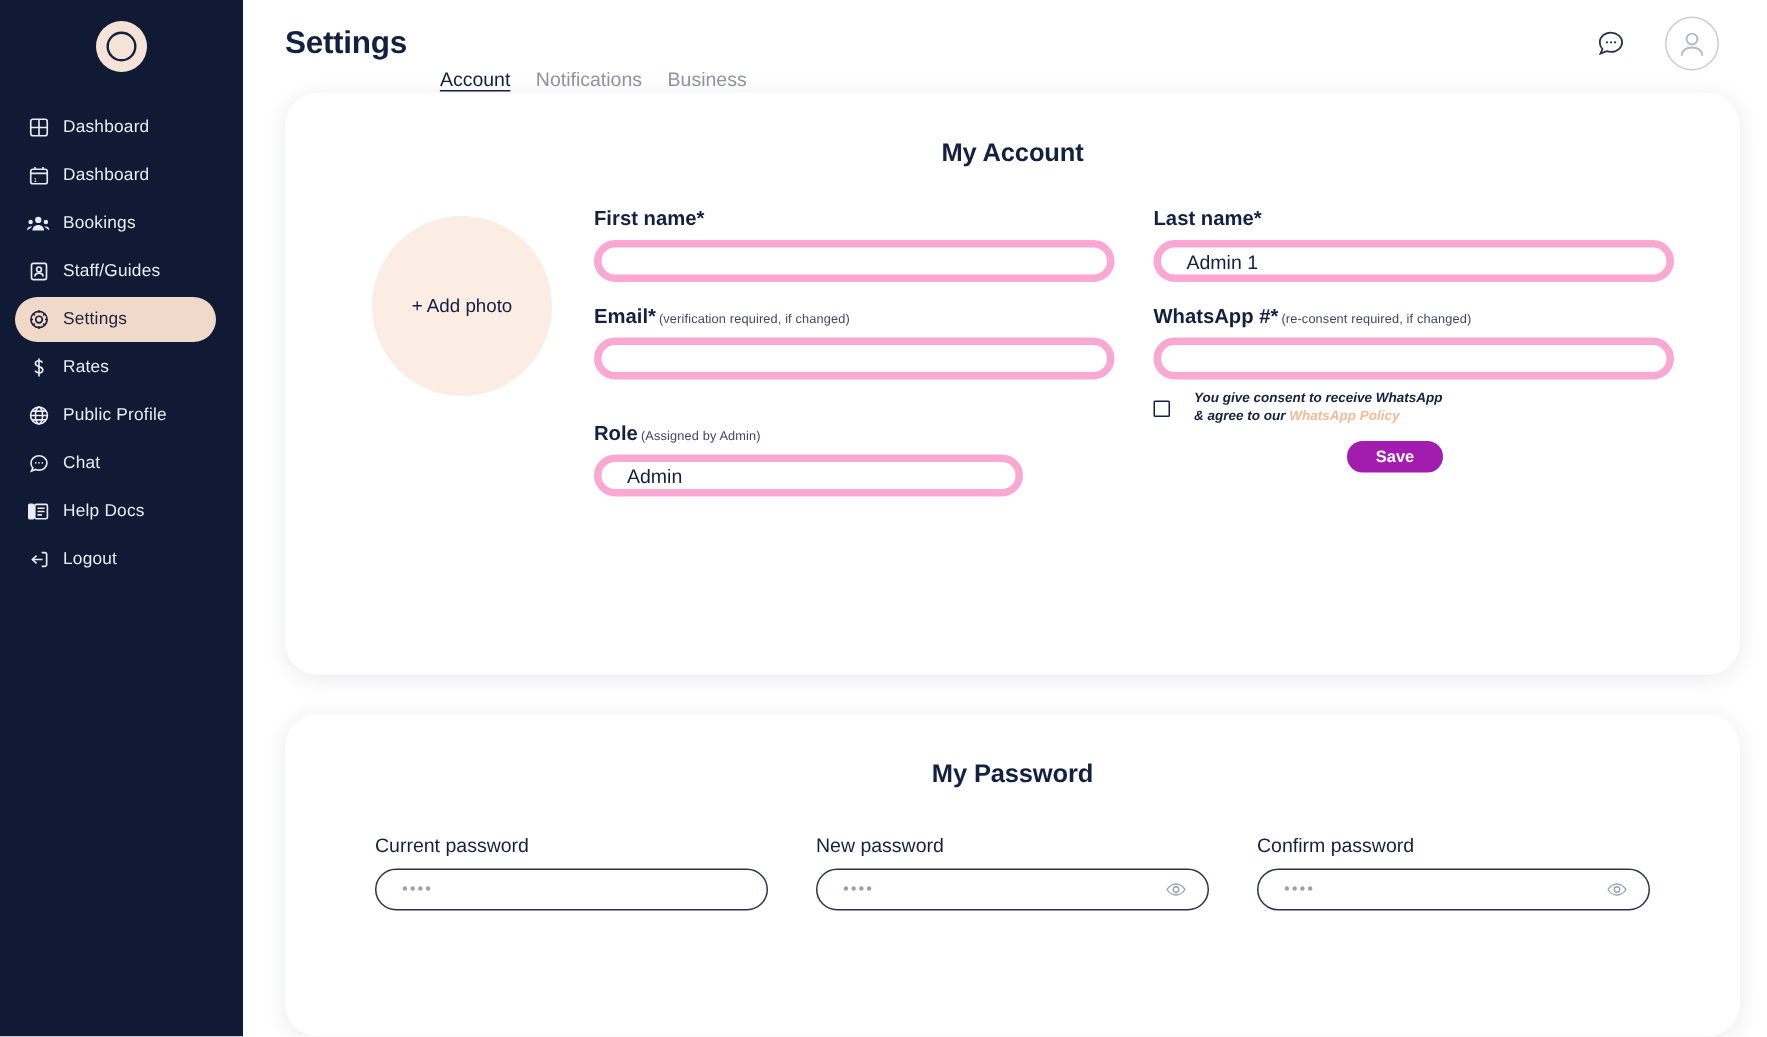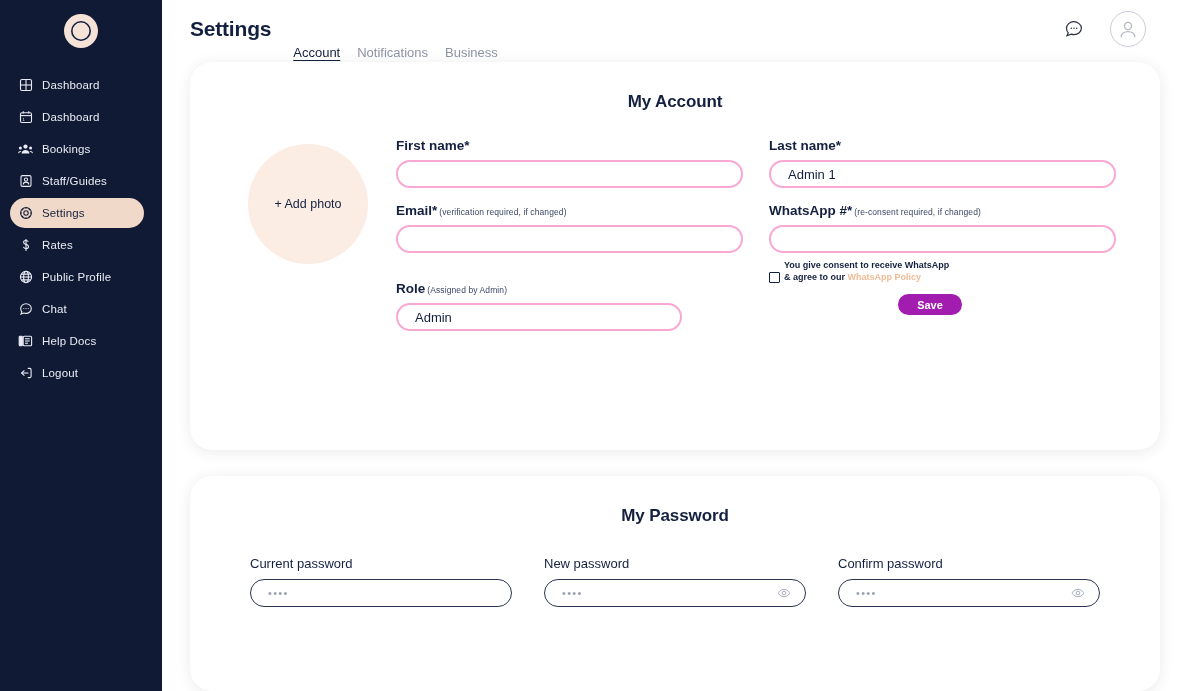--- a/index.html
+++ b/index.html
@@ -152,35 +152,36 @@
   .flabel .star { font-weight: bold; }
   .flabel .hint {
     font-size: 8.5px;
     font-weight: normal;
     color: #3c4765;
     margin-left: 2px;
     letter-spacing: .1px;
   }
   .pill {
     height: 28px;
-    border: 2px solid #f9a8d4;
+    border: 5px solid #f9a8d4;
     border-radius: 16px;
     width: 100%;
     display: flex; align-items: center;
     padding: 0 17px;
     font-size: 13px;
     color: #14203f;
     background: #fff;
     cursor: text;
     font-family: "Liberation Sans", sans-serif;
   }
 
   .consent-row {
-    display: flex; align-items: flex-end; gap: 4px;
+    display: flex; align-items: center; gap: 16px;
     margin-top: 6px;
+    font-style: italic;
   }
   .checkbox {
     width: 11px; height: 11px;
     border: 1.3px solid #14203f;
     border-radius: 1px;
     flex: 0 0 11px;
     margin-top: 2px;
     cursor: pointer;
     background: #fff;
   }

